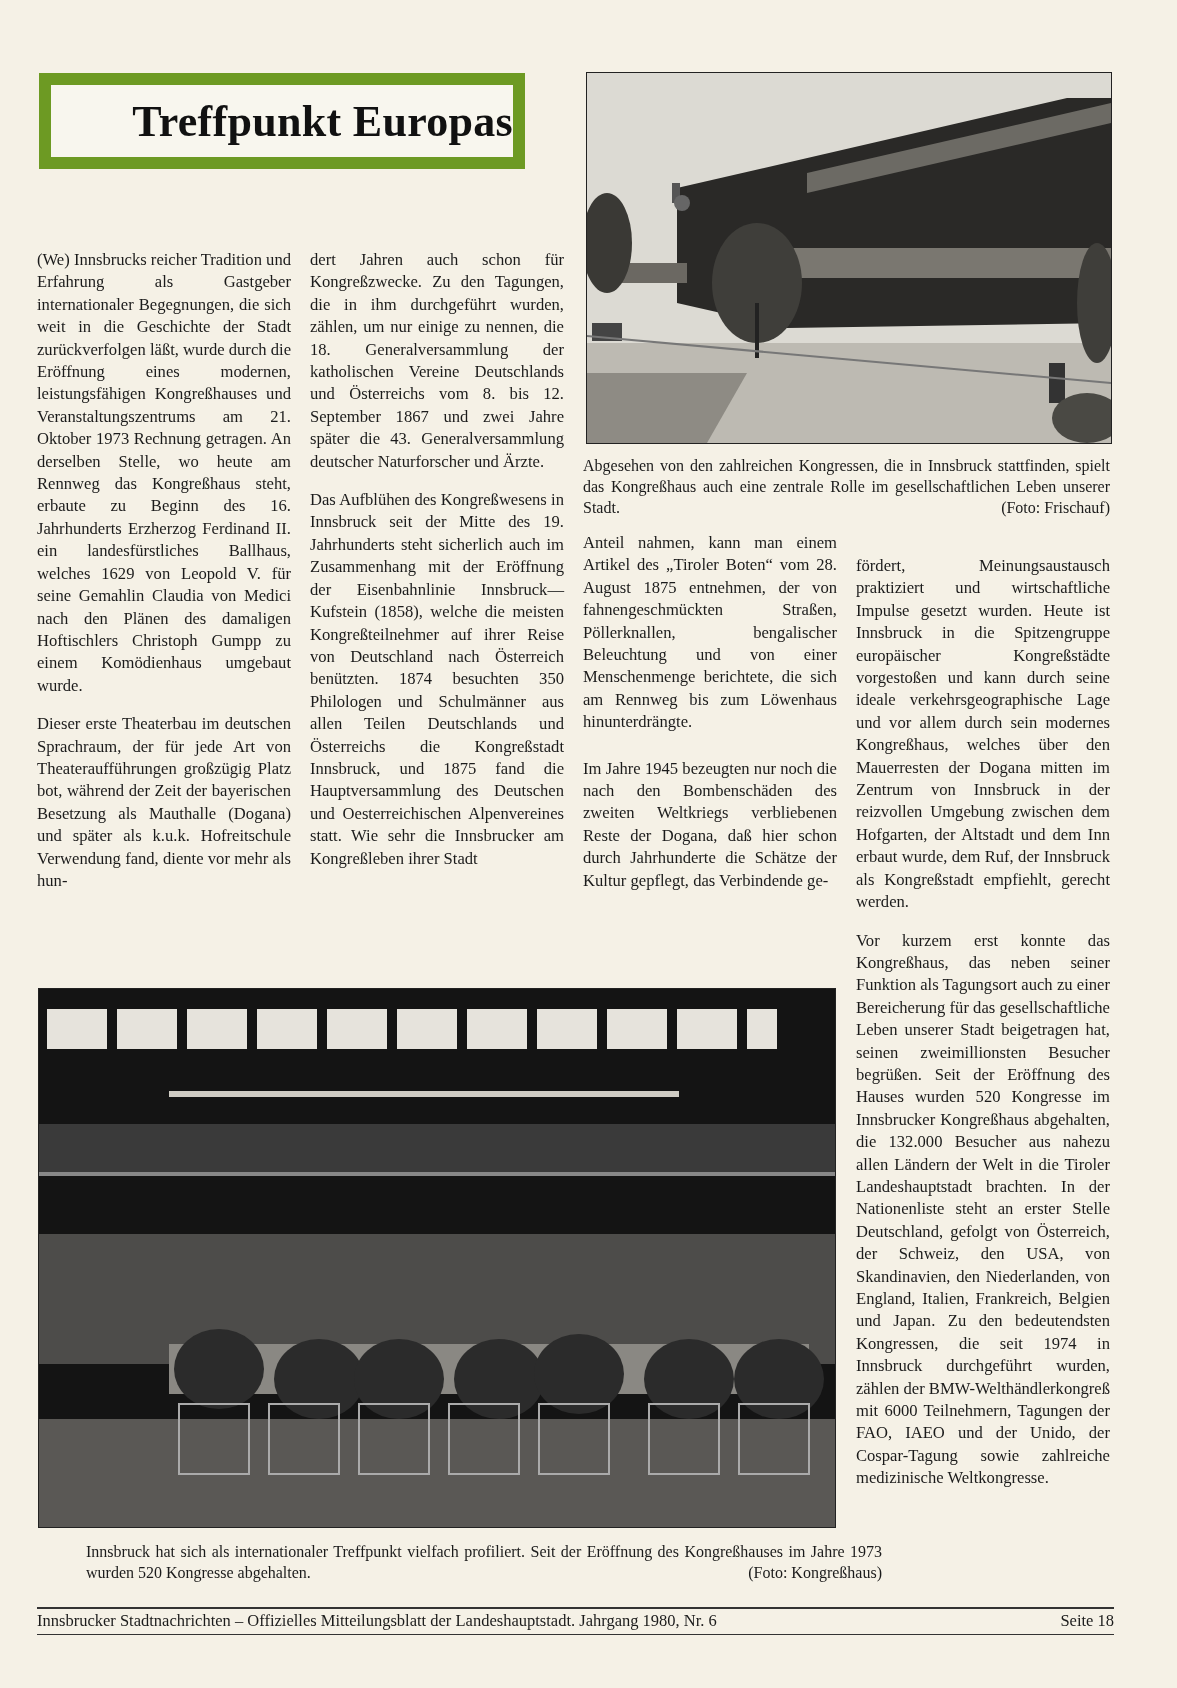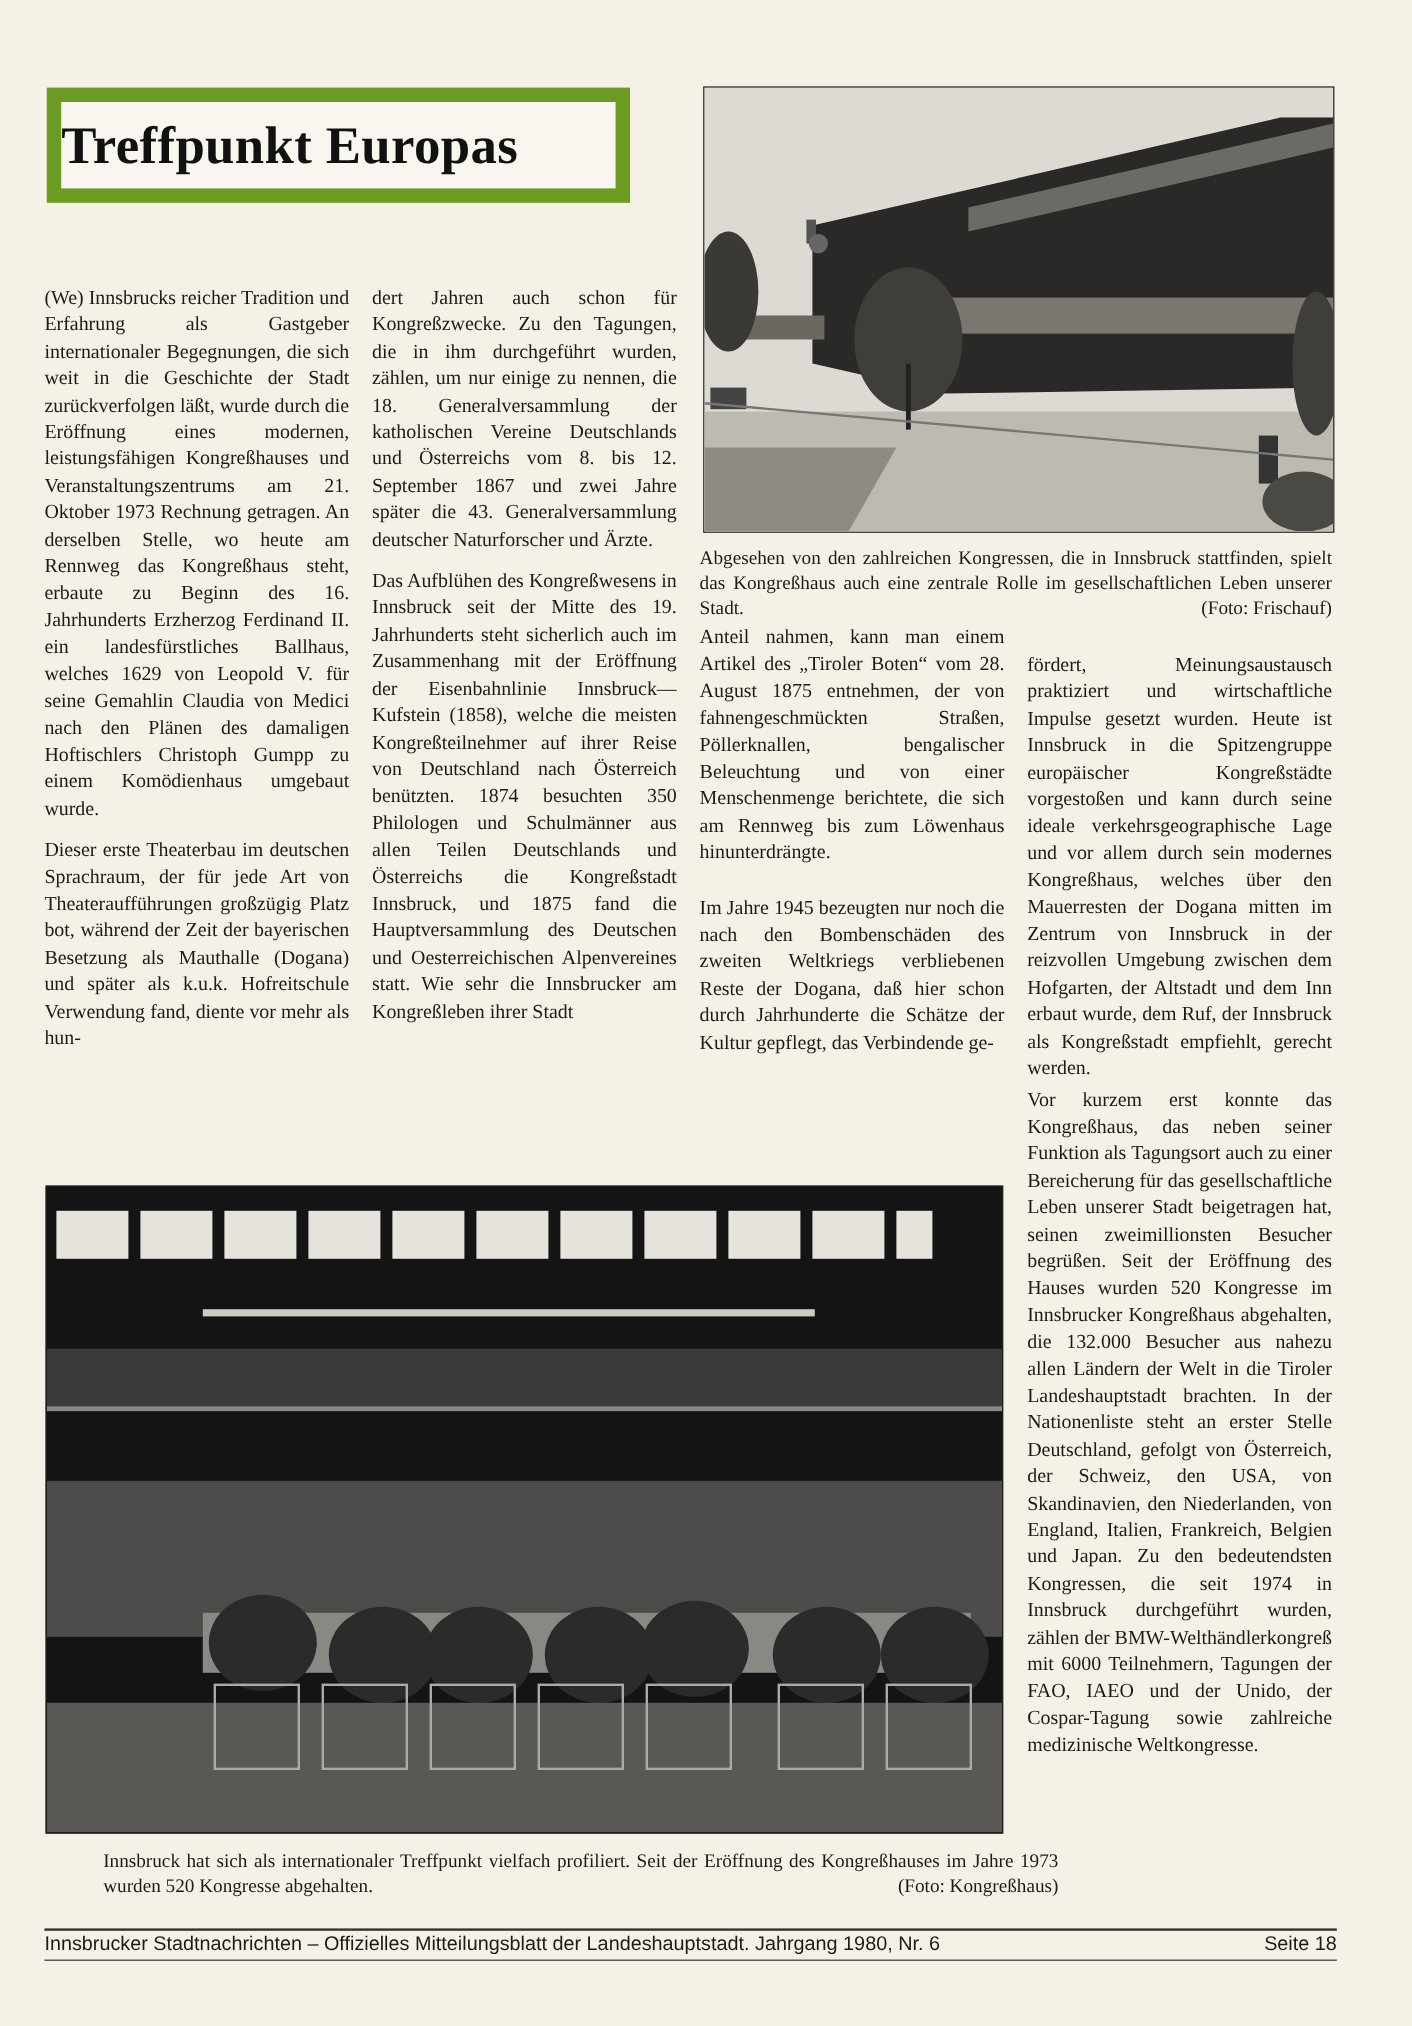--- a/index.html
+++ b/index.html
@@ -9,49 +9,49 @@
     position: relative;
     overflow: hidden;
     font-family: "Liberation Serif", "DejaVu Serif", serif;
     color: #1b1b1b;
   }
   .title-box {
     position: absolute; left: 39px; top: 73px;
     width: 486px; height: 96px;
     border: 12px solid #6d9a23;
     background: #f8f6ee;
-    display: flex; align-items: center; justify-content: flex-start;
+    display: flex; align-items: center; justify-content: flex-end;
     box-sizing: border-box;
   }
   .title-box h1 {
     margin: 0; font-size: 44px; font-weight: bold; letter-spacing: 0.3px;
     color: #111;
   }
   .col {
     position: absolute;
     font-size: 16.6px; line-height: 22.4px;
     text-align: justify; hyphens: manual;
   }
-  .col p { margin: 4px 0 12px 0; }
+  .col p { margin: 16px 0 12px 0; }
   .col p.tight { margin-bottom: 0; }
   .photo {
     position: absolute; overflow: hidden; background: #333;
     border: 1px solid #222;
   }
   .caption {
     position: absolute; 
     font-size: 16px; line-height: 21px; text-align: justify;
   }
   .caption .credit { float: right; }
   .footer {
     position: absolute; left: 37px; top: 1607px; width: 1077px;
     border-top: 2px solid #333; border-bottom: 1px solid #333;
     padding: 2px 0 3px 0;
     font-size: 16.5px; display: flex; justify-content: space-between;
-    font-family: Liberation Sans, sans-serif;
+    font-family: Liberation Serif, serif;
   }
 </style>
 </head>
 <body>
 
 <div class="title-box">
   <h1>Treffpunkt Europas</h1>
 </div>
 
 <div class="col" style="left:37px; top:233px; width:254px;">

